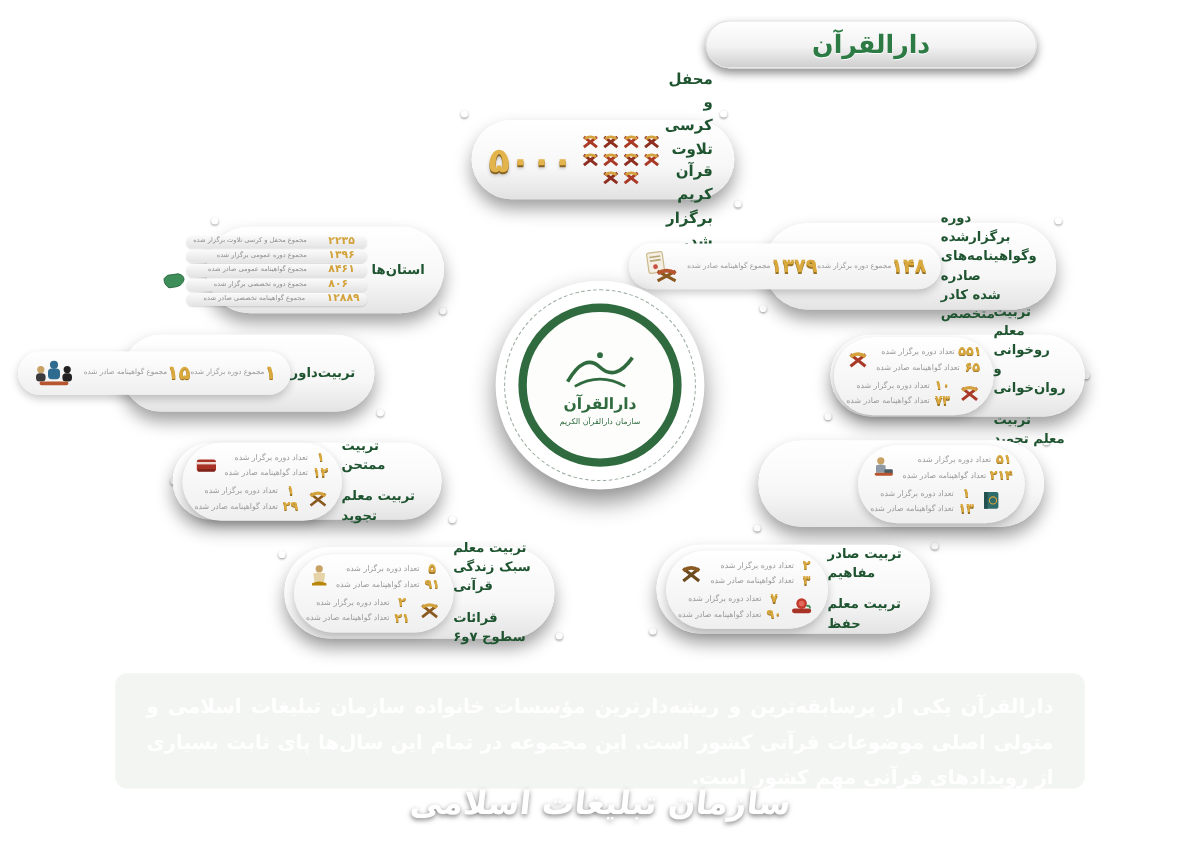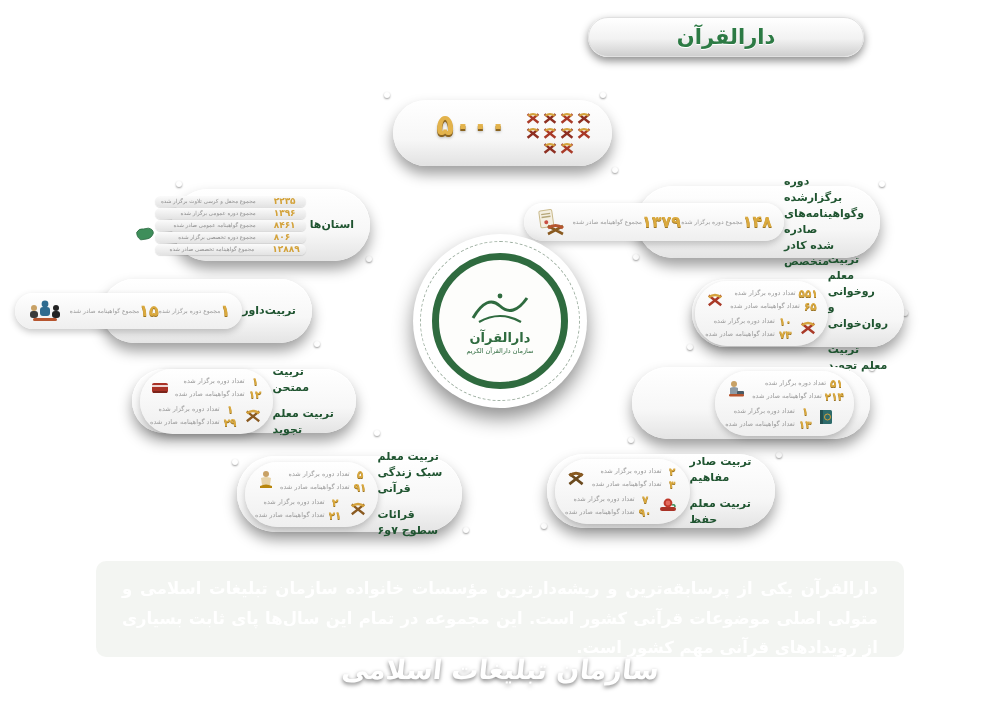--- a/index.html
+++ b/index.html
@@ -58,21 +58,21 @@
     border-radius:7px;padding:0 6px;height:11px;box-shadow:0 1px 1px rgba(0,0,0,.12);}
   .pnum{color:#d3a23a;font-weight:700;font-size:9px;min-width:26px;text-align:left;direction:ltr;}
   .plab{font-size:5.5px;color:#8f8f8f;white-space:nowrap;}
   .prov-map{position:absolute;left:-8px;top:34px;}
   
   .top-card{position:absolute;left:393px;top:100px;width:219px;height:66px;border-radius:34px;
     background:linear-gradient(180deg,#ffffff 0%,#f7f7f7 60%,#e2e2e2 100%);
     box-shadow:0 8px 14px rgba(0,0,0,.38);direction:rtl;display:flex;align-items:center;
     justify-content:space-between;padding:0 18px 0 14px;box-sizing:border-box;}
   .tc-text{color:#1f5430;font-weight:700;font-size:12.5px;line-height:1.55;text-align:right;}
-  .tc-stat{display:flex;align-items:flex-start;gap:15px;direction:ltr;}
+  .tc-stat{display:flex;align-items:center;gap:4px;direction:ltr;}
   .tc-num{font-size:29px;font-weight:700;color:#e3b34c;text-shadow:0 2px 0 #8a6420,0 3px 3px rgba(0,0,0,.25);line-height:1;}
   .cluster{display:flex;flex-wrap:wrap;width:72px;gap:1px;direction:ltr;justify-content:center;}
   
   .emblem{position:absolute;left:413px;top:234px;width:174px;height:174px;border-radius:50%;
     background:#fff;box-shadow:0 10px 20px rgba(0,0,0,.45);}
   .emblem-dash{position:absolute;inset:7px;border:1.5px dashed #9fb0a2;border-radius:50%;}
   .emblem-core{position:absolute;inset:19px;border-radius:50%;background:#fdfdfb;
     border:7px solid #2f6b3f;display:flex;flex-direction:column;align-items:center;justify-content:center;gap:3px;}
   .emblem-orn{width:66px;height:40px;}
   .emblem-mono{color:#2f6b3f;font-weight:700;font-size:13px;line-height:1;}
@@ -122,20 +122,24 @@
     <div class="dot" style="left:633px;top:254px;"></div>
     <div class="dot" style="left:902px;top:310px;"></div>
     <div class="dot" style="left:687px;top:344px;"></div>
     <div class="dot" style="left:869px;top:365px;"></div>
     <div class="dot" style="left:628px;top:437px;"></div>
     <div class="dot" style="left:776px;top:452px;"></div>
     <div class="dot" style="left:541px;top:523px;"></div>
   </div>
 
   <div class="top-card">
+    <div class="tc-text">
+      <span>محفل و کرسی تلاوت</span><br>
+      <span>قرآن کریم برگزار شد.</span>
+    </div>
     <div class="tc-stat">
       <span class="tc-num">۵۰۰۰</span>
       <span class="cluster">
         <svg width="16" height="14" viewBox="0 0 20 18">
             <path d="M3 4 L17 15 M17 4 L3 15" stroke="#a93a28" stroke-width="3.2"></path>
             <path d="M4 6 Q10 2 16 6" stroke="#d4a23c" stroke-width="3" fill="none"></path>
           </svg>
         <svg width="16" height="14" viewBox="0 0 20 18">
             <path d="M3 4 L17 15 M17 4 L3 15" stroke="#8e2f22" stroke-width="3.2"></path>
             <path d="M4 6 Q10 2 16 6" stroke="#d4a23c" stroke-width="3" fill="none"></path>
@@ -227,21 +231,21 @@
             <circle cx="7" cy="10" r="3" fill="#c8a165"></circle>
             <rect x="3" y="13" width="8" height="7" rx="3" fill="#3b3b3b"></rect>
             <circle cx="29" cy="10" r="3" fill="#222"></circle>
             <rect x="25" y="13" width="8" height="7" rx="3" fill="#222"></rect>
             <rect x="6" y="20" width="24" height="3" rx="1.5" fill="#b6552f"></rect>
           </svg>
       </span>
     </div>
   </div>
 
-  <div class="card" style="left:132px;top:369px;width:224px;height:64px;">
+  <div class="card" style="left:144px;top:369px;width:224px;height:64px;">
     <div class="ctitle">
       <span class="tline">تربیت ممتحن</span>
       <span class="gap"></span>
       <span class="tline">تربیت معلم تجوید</span>
     </div>
     <div class="dstats">
       <div class="grow">
         <div class="pairs">
           <div class="pair">
               <span class="gnum">۱</span>

